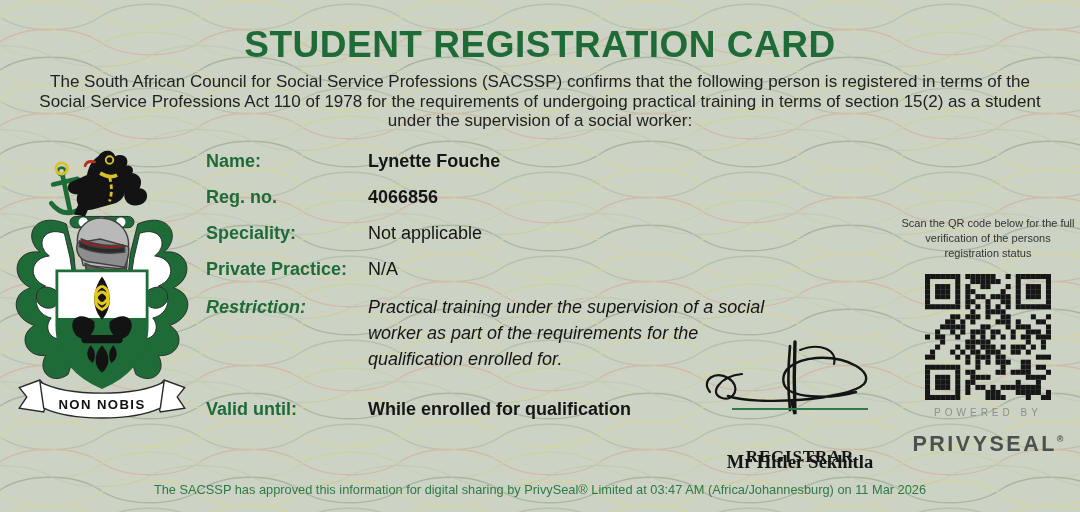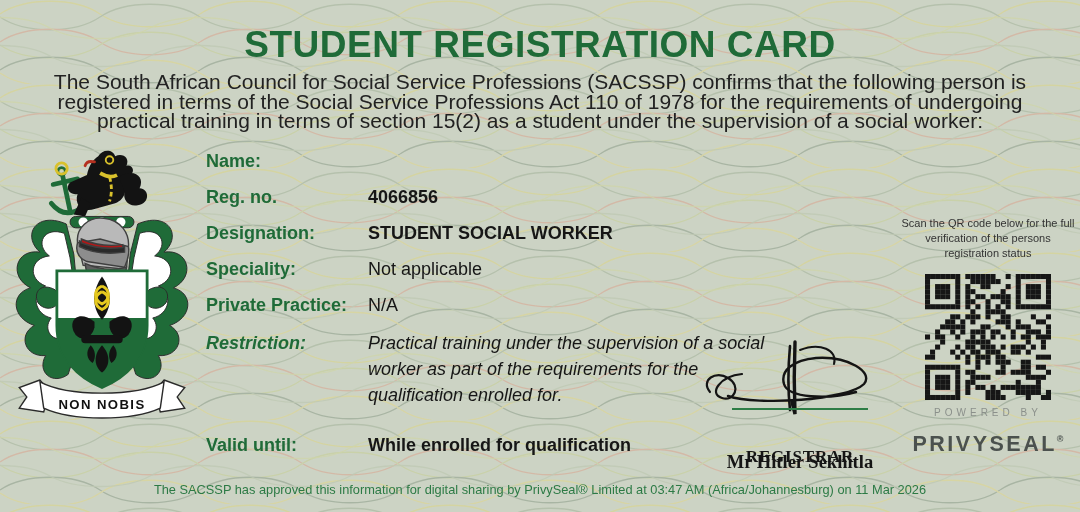--- a/index.html
+++ b/index.html
@@ -12,21 +12,21 @@
   .layer { position: absolute; z-index: 1; }
 
   .title {
     top: 24px; left: 0; width: 100%; text-align: center;
     font-size: 37px; font-weight: 700; letter-spacing: 0.5px;
     color: #1f6b38;
   }
   .intro {
     top: 72px; left: 50%; transform: translateX(-50%);
     width: 1030px; text-align: center;
-    font-size: 21px; line-height: 19.5px; color: #222;
+    font-size: 17px; line-height: 19.5px; color: #222;
   }
 
   .crest { left: 8px; top: 147px; }
 
   .fields { left: 206px; top: 150px; width: 560px; }
   .frow { display: flex; margin-bottom: 14px; line-height: 22px; font-size: 18px; }
   .frow .lbl { width: 162px; flex: 0 0 162px; color: #1f6b38; font-weight: 700; }
   .frow .val { color: #161616; }
   .frow.boldval .val { font-weight: 700; }
   .frow.tall { line-height: 26px; font-style: italic; }
@@ -163,28 +163,25 @@
       <path d="M34,246 L12,254 L20,264 L12,276 L38,280 L44,258 Z" fill="#ffffff" stroke="#2a2a2a" stroke-width="1.5"></path>
       <path d="M166,246 L188,254 L180,264 L188,276 L162,280 L156,258 Z" fill="#ffffff" stroke="#2a2a2a" stroke-width="1.5"></path>
       <path d="M34,248 C64,264 136,264 166,248 L162,276 C132,290 68,290 38,276 Z" fill="#ffffff" stroke="#2a2a2a" stroke-width="1.5"></path>
       <text x="100" y="277" text-anchor="middle" font-family="Liberation Sans, sans-serif" font-size="14" font-weight="700" letter-spacing="1.5" fill="#111111">NON  NOBIS</text>
     </g>
   </svg>
 
   <div class="layer fields">
     <div class="frow boldval">
       <span class="lbl">Name:</span>
+      <span class="val">Lynette Fouche</span>
     </div>
     <div class="frow boldval">
       <span class="lbl">Reg. no.</span>
       <span class="val">4066856</span>
-    </div>
-    <div class="frow boldval">
-      <span class="lbl">Designation:</span>
-      <span class="val">STUDENT SOCIAL WORKER</span>
     </div>
     <div class="frow">
       <span class="lbl">Speciality:</span>
       <span class="val">Not applicable</span>
     </div>
     <div class="frow">
       <span class="lbl">Private Practice:</span>
       <span class="val">N/A</span>
     </div>
     <div class="frow tall">

